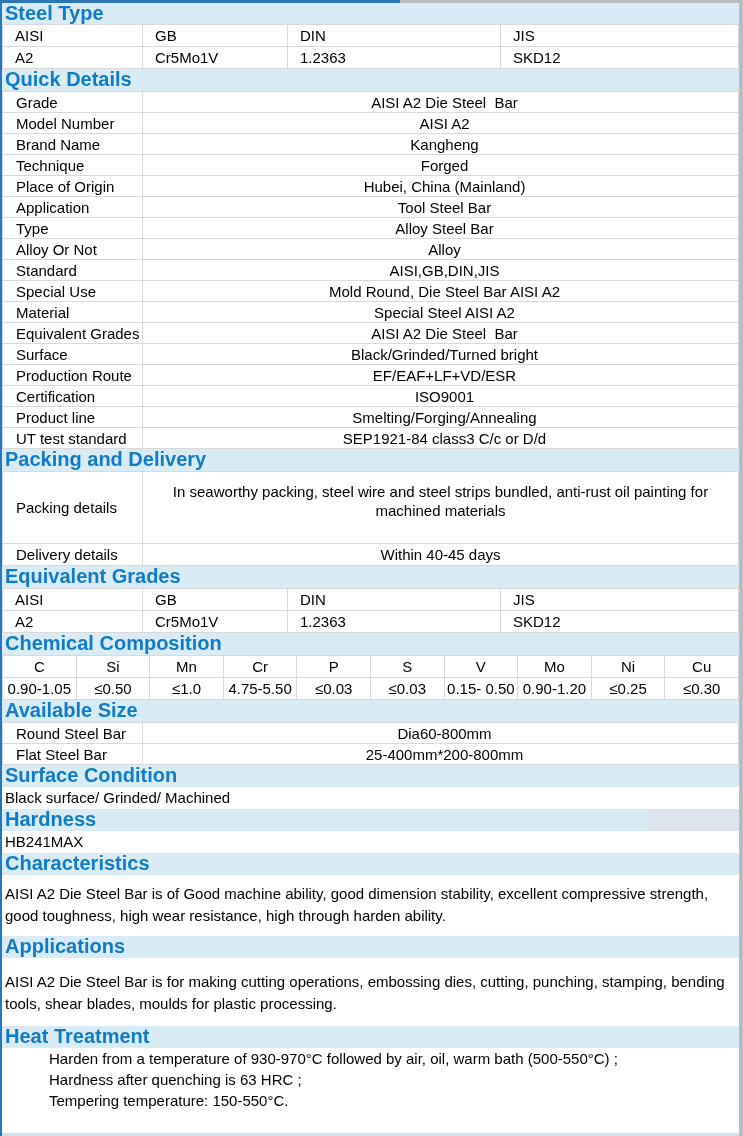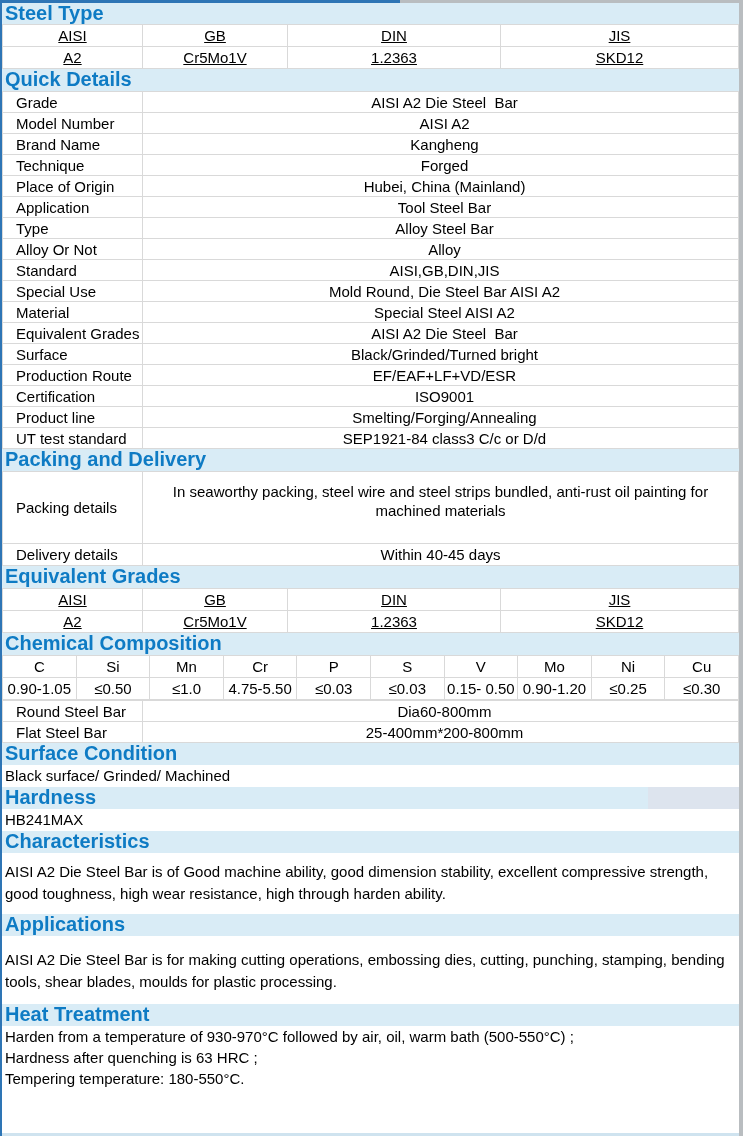--- a/index.html
+++ b/index.html
@@ -19,42 +19,42 @@
 
   .band { height:22px; line-height:21px; background:#d9ecf6; padding-left:3px; position:relative; }
   .band-first { height:21px; line-height:20px; }
   .band-label { color:#0e7bc4; font-weight:bold; font-size:20px; }
   .band-tail { position:absolute; top:0; right:0; width:91px; height:100%; background:#dde4ee; }
 
   table.tbl { border-collapse:collapse; width:100%; table-layout:fixed; }
   table.tbl td { border:1px solid #d9d9d9; overflow:hidden; white-space:pre-wrap; }
 
   
-  .grade-tbl td { height:22px; text-align:center; vertical-align:middle; padding:0 2px;text-decoration:underline; }
+  .grade-tbl td { height:22px; text-align:left; vertical-align:middle; padding:0 12px; }
   .grade-tbl col.c1 { width:140px; } .grade-tbl col.c2 { width:145px; } .grade-tbl col.c3 { width:213px; }
 
   
   .kv-tbl col.lab { width:140px; }
   .kv-tbl td { height:21px; vertical-align:middle; }
   .lab-cell { text-align:left; padding-left:13px; }
   .val-cell { text-align:center; padding-left:8px; }
   .center-cell { text-align:center; }
   .packing-row td { height:72px; }
   .packing-row .packing-val { vertical-align:top; padding:10px 16px 0 16px; line-height:19px;margin-top:30px; }
   .delivery-row td { height:22px;margin-left:48px; }
 
   
   .chem-tbl td { height:22px; text-align:center; vertical-align:middle; padding:0; white-space:nowrap; }
 
   .text-row { height:22px; line-height:22px; padding-left:3px; }
   .para { line-height:22px; padding:8px 4px 0 3px; }
   .para-char { height:61px; }
   .para-app { height:68px; padding-top:13px; }
   .heat-lines { height:64px; padding-left:3px; }
-  .heat-line { line-height:21px; height:21px; white-space:pre-wrap; }
+  .heat-line { line-height:21px; height:21px; white-space:pre-wrap;margin-left:44px; }
 </style>
 </head>
 <body>
 
 <div class="sheet">
   <div class="edge-top"></div>
 
   <div class="band band-first">
     <span class="band-label">Steel Type</span>
   </div>
@@ -232,20 +232,23 @@
         <td>≤0.03</td>
         <td>≤0.03</td>
         <td>0.15- 0.50</td>
         <td>0.90-1.20</td>
         <td>≤0.25</td>
         <td>≤0.30</td>
       </tr>
     </tbody>
   </table>
 
+  <div class="band">
+    <span class="band-label">Available Size</span>
+  </div>
   <table class="tbl kv-tbl">
     <colgroup>
         <col class="lab">
         <col>
       </colgroup>
     <tbody>
       <tr>
           <td class="lab-cell">Round Steel Bar</td>
           <td class="val-cell">Dia60-800mm</td>
         </tr>
@@ -276,17 +279,17 @@
     <span class="band-label">Applications</span>
   </div>
   <div class="para para-app">AISI A2 Die Steel  Bar  is for making cutting operations, embossing dies, cutting, punching, stamping, bending tools, shear blades, moulds for plastic processing.</div>
 
   <div class="band">
     <span class="band-label">Heat Treatment</span>
   </div>
   <div class="heat-lines">
     <div class="heat-line">Harden from a temperature of 930-970°C followed by air, oil, warm bath (500-550°C) ;</div>
     <div class="heat-line">Hardness after quenching is 63 HRC ;</div>
-    <div class="heat-line">Tempering temperature: 180-550°C.</div>
+    <div class="heat-line">Tempering temperature: 150-550°C.</div>
   </div>
 
   <div class="edge-bottom"></div>
 </div>
 
 </body></html>

